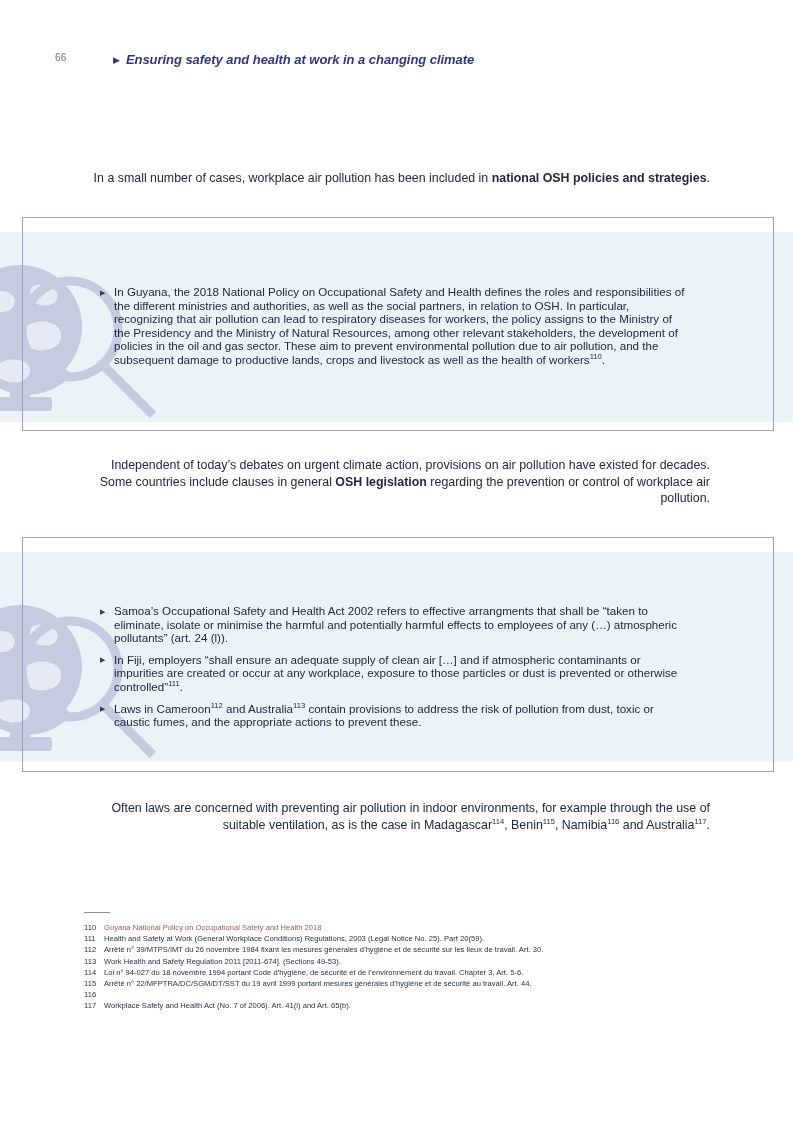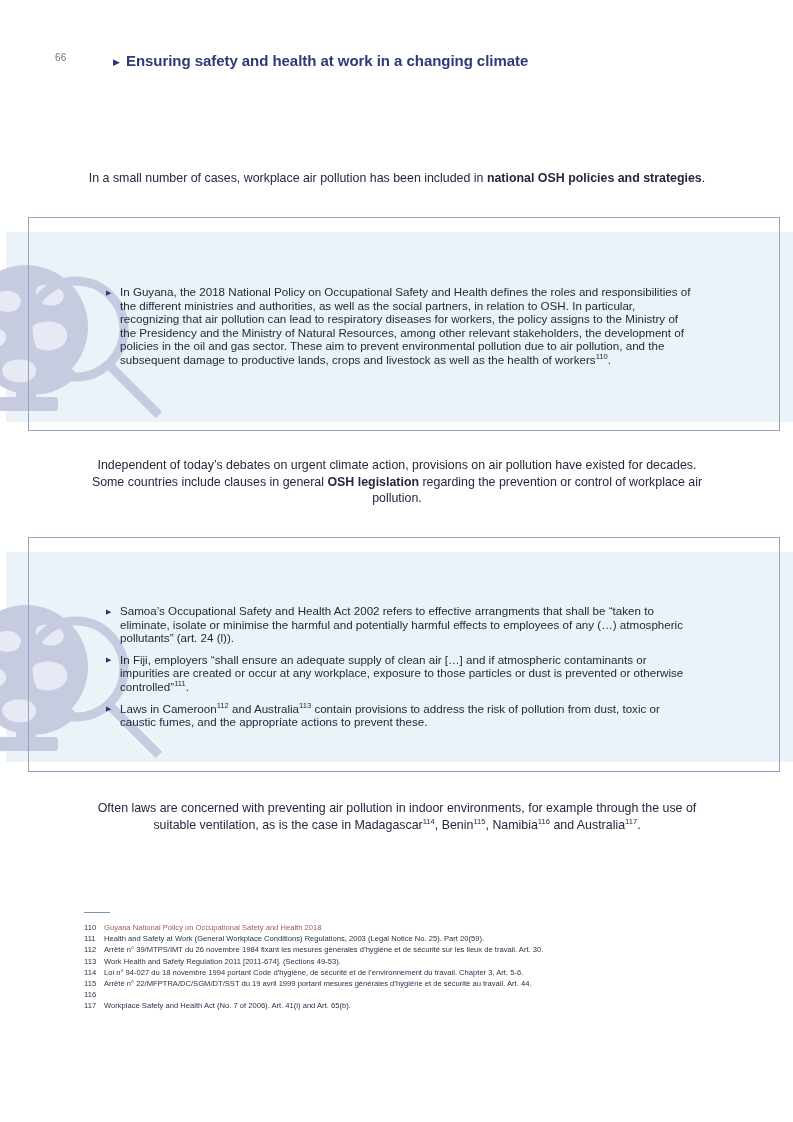--- a/index.html
+++ b/index.html
@@ -42,51 +42,52 @@
     gap: 6px;
   }
   .header-arrow {
     color: #2e3a77;
     font-size: 9px;
     line-height: 1;
     position: relative;
     top: -1px;
   }
   .header-title {
-    font-size: 15px;
+    font-size: 13px;
     font-weight: bold;
     color: #2e3a77;
     letter-spacing: -0.05px;
+    font-style: italic;
   }
 
   
   .para {
     position: absolute;
     left: 84px;
     width: 626px;
     font-size: 12.4px;
     line-height: 16.6px;
     color: #23283f;
-    text-align: center;
+    text-align: right;
   }
   .para b { font-weight: bold; }
   sup {
     font-size: 7.6px;
     vertical-align: super;
     line-height: 0;
   }
 
   #para-intro   { top: 170px; }
   #para-middle  { top: 457px; }
   #para-indoor  { top: 800px; }
 
   
   .callout {
     position: absolute;
-    left: 6px;
+    left: 0;
     width: 654px;
   }
   .callout .band {
     position: absolute;
     left: 0;
     width: 793px;
     background: #ecf3f8;
   }
   .callout .frame {
     position: absolute;

